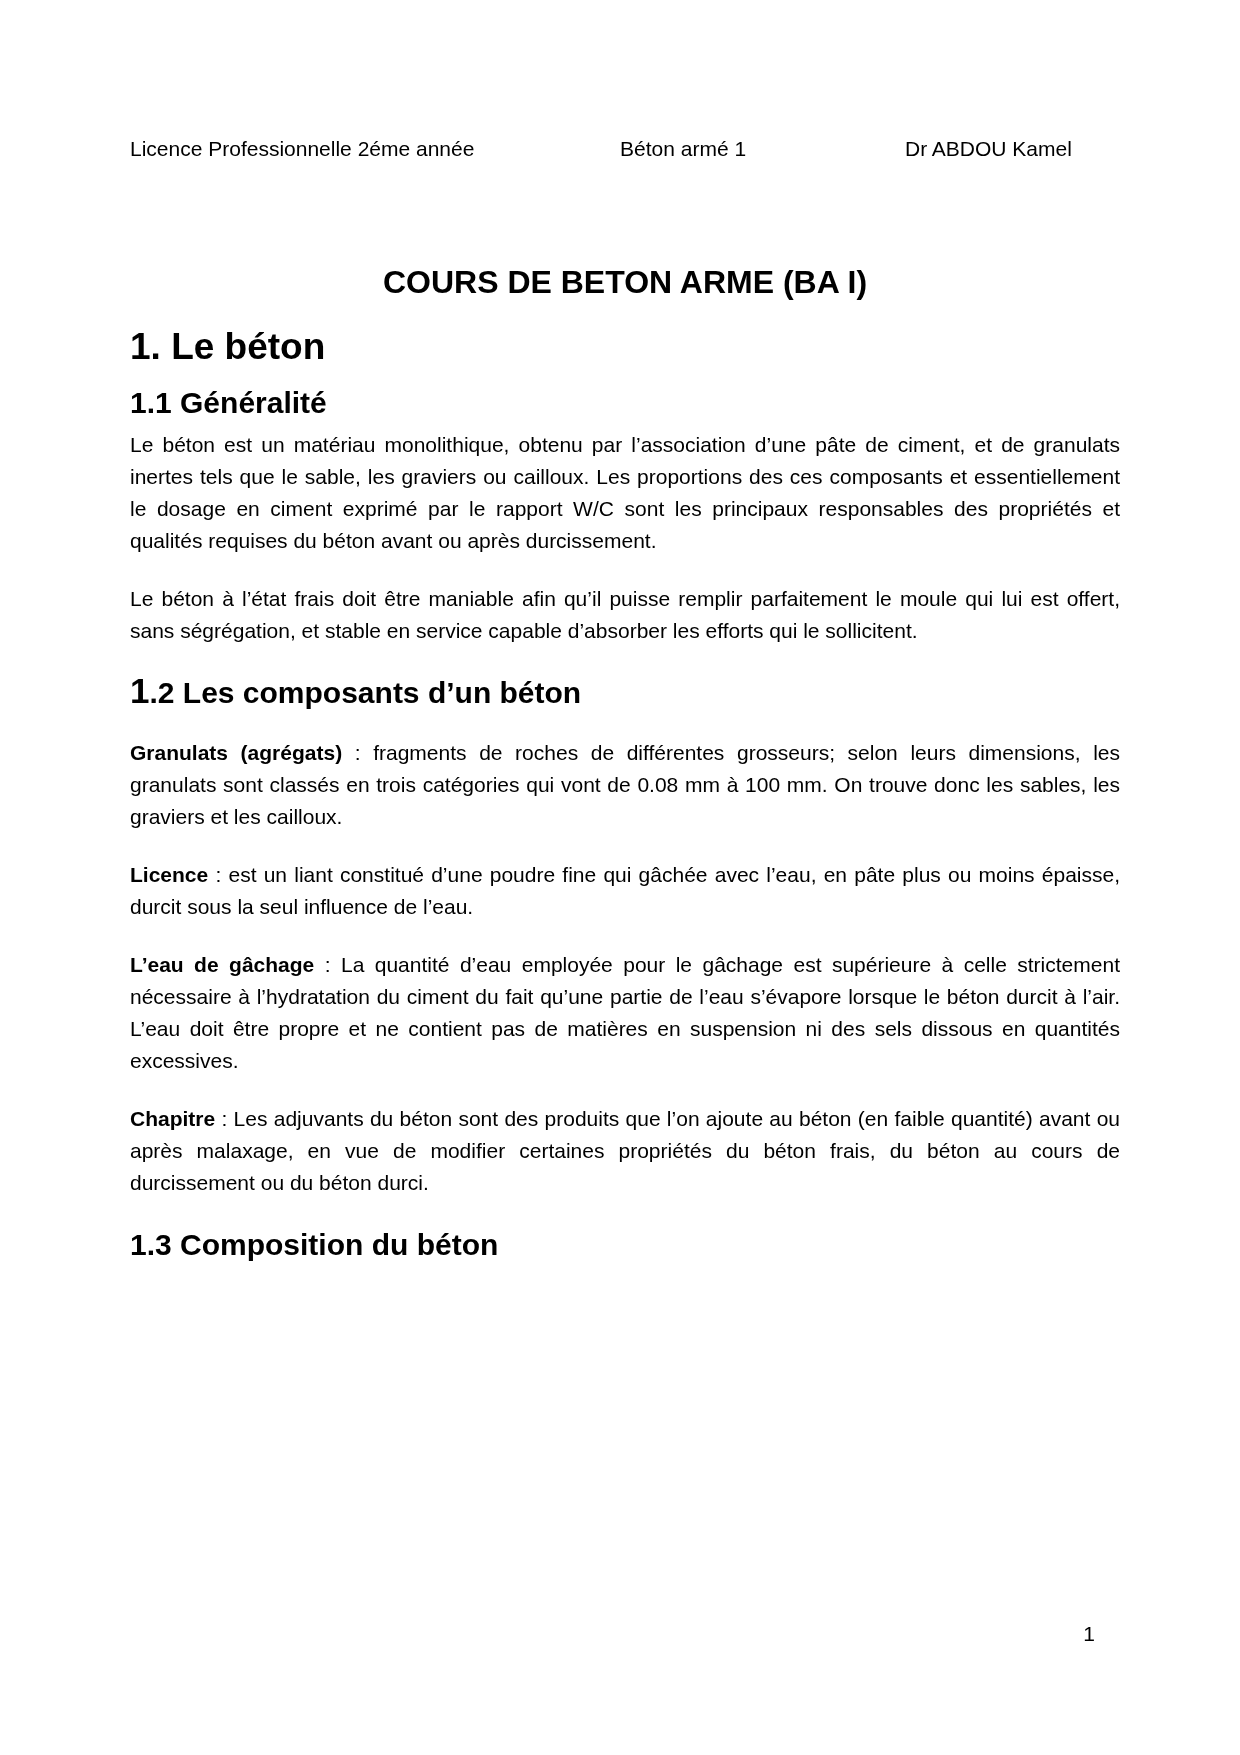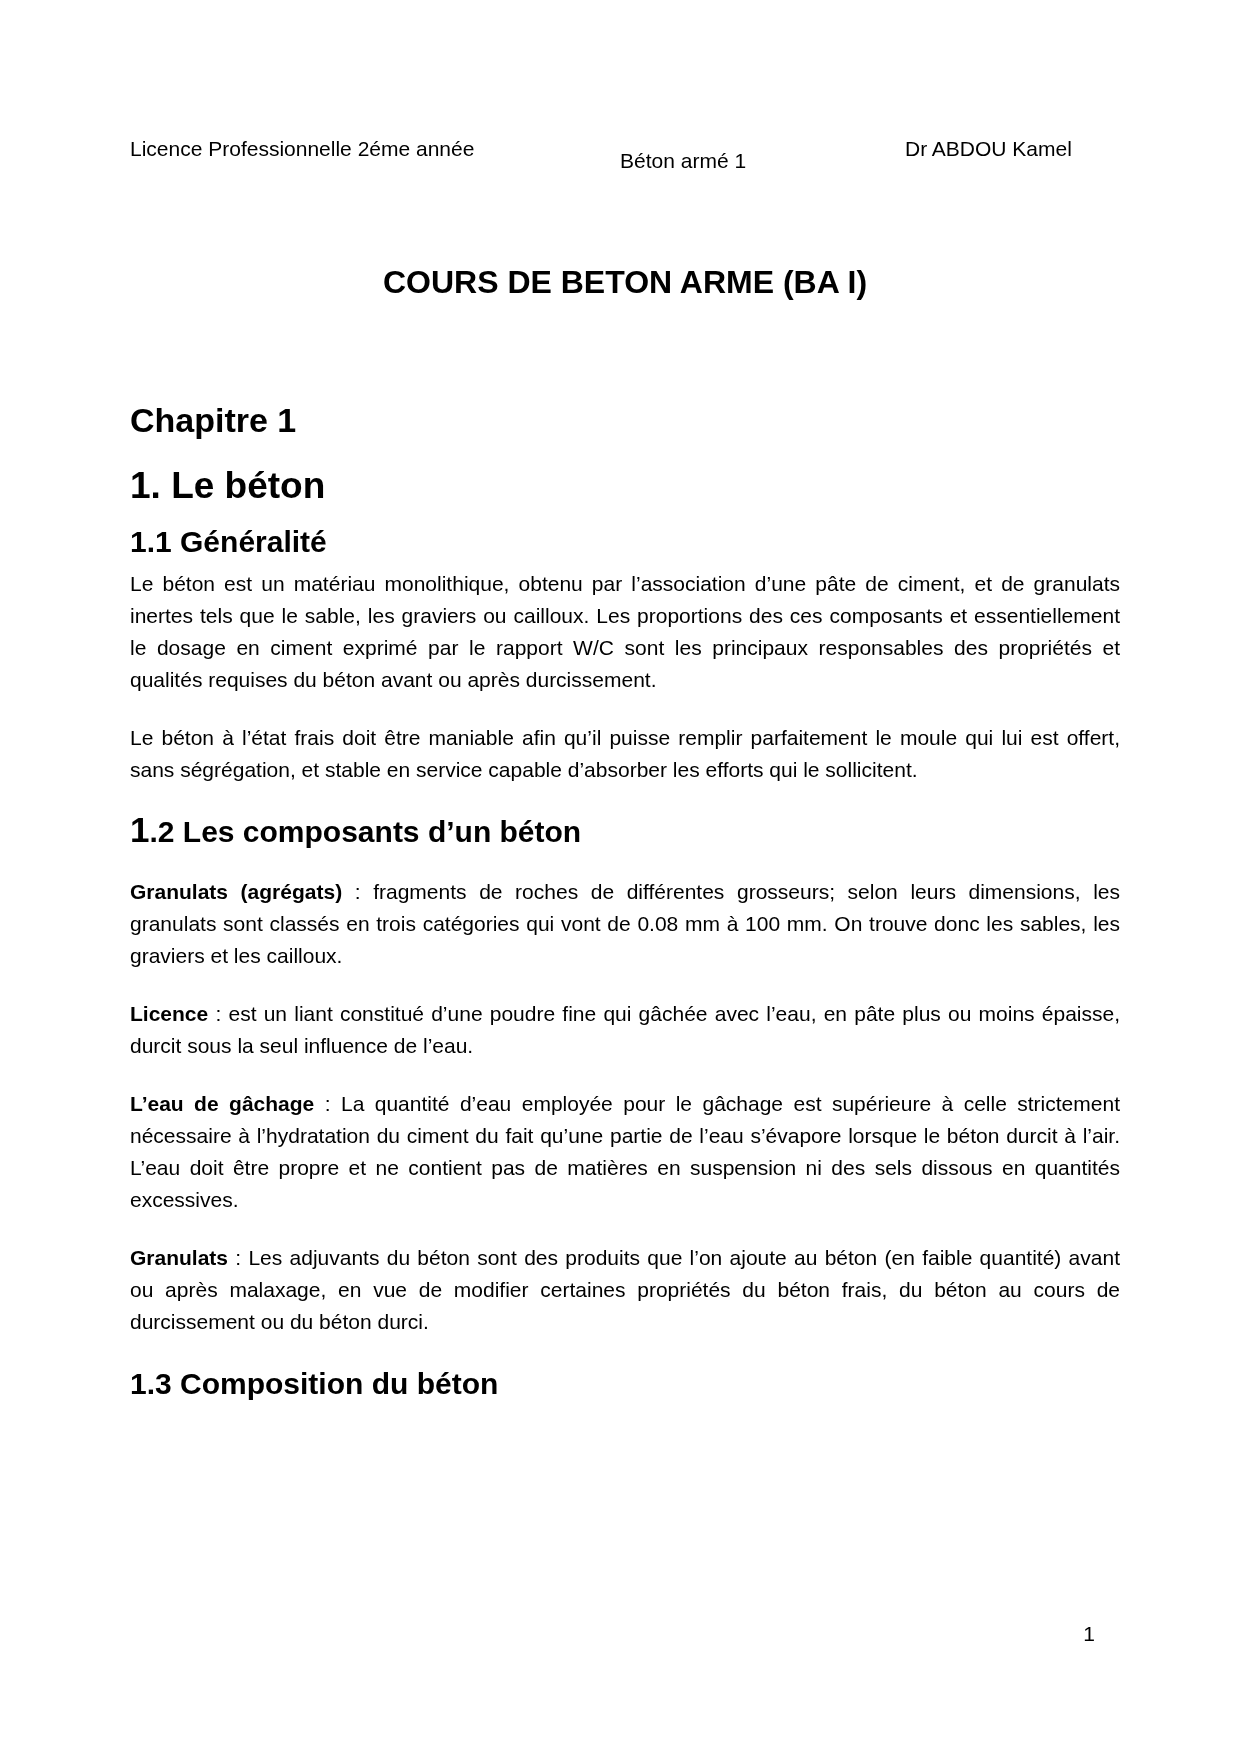--- a/index.html
+++ b/index.html
@@ -16,21 +16,21 @@
   .content {
     padding: 137px 120px 0 130px;
   }
   .doc-header {
     position: relative;
     font-size: 21px;
     line-height: 24px;
     margin: 0;
     height: 24px;
   }
-  .hdr-mid  { position: absolute; left: 490px; top: 12px; }
+  .hdr-mid  { position: absolute; left: 490px; top: 0; }
   .hdr-right{ position: absolute; left: 775px; top: 0; }
   .doc-title {
     margin: 102px 0 6px 0;
     text-align: center;
     font-size: 32px;
     line-height: 38px;
     font-weight: bold;
   }
   .chapitre {
     margin: 99px 0 0 0;
@@ -80,39 +80,38 @@
   <div class="content">
 
     <div class="doc-header">
       <span>Licence Professionnelle 2éme année</span>
       <span class="hdr-mid">Béton armé 1</span>
       <span class="hdr-right">Dr ABDOU Kamel</span>
     </div>
 
     <h1 class="doc-title">COURS DE BETON ARME (BA I)</h1>
 
-    <h2 class="chapitre">Chapitre 1</h2>
 
     <h2 class="chapter-title">1. Le béton</h2>
 
     <h3 class="sec mt16">1.1 Généralité</h3>
 
     <p class="mt24">Le béton est un matériau monolithique, obtenu par l’association d’une pâte de ciment, et de granulats inertes tels que le sable, les graviers ou cailloux. Les proportions des ces composants et essentiellement le dosage en ciment exprimé par le rapport W/C sont les principaux responsables des propriétés et qualités requises du béton avant ou après durcissement.</p>
 
     <p>Le béton à l’état frais doit être maniable afin qu’il puisse remplir parfaitement le moule qui lui est offert, sans ségrégation, et stable en service capable d’absorber les efforts qui le sollicitent.</p>
 
     <h3 class="sec"><span class="big-num">1</span><span>.2 Les composants d’un béton</span></h3>
 
     <p><b>Granulats (agrégats)</b><span> : </span><span>fragments de roches de différentes grosseurs; selon leurs dimensions, les granulats sont classés en trois catégories qui vont de 0.08 mm à 100 mm. On trouve donc les sables, les graviers et les cailloux.</span></p>
 
     <p><b>Licence</b><span> : </span><span>est un liant constitué d’une poudre fine qui gâchée avec l’eau, en pâte plus ou moins épaisse, durcit sous la seul influence de l’eau.</span></p>
 
     <p><b>L’eau de gâchage</b><span> : </span><span>La quantité d’eau employée pour le gâchage est supérieure à celle strictement nécessaire à l’hydratation du ciment du fait qu’une partie de l’eau s’évapore lorsque le béton durcit à l’air. L’eau doit être propre et ne contient pas de matières en suspension ni des sels dissous en quantités excessives.</span></p>
 
-    <p><b>Granulats</b><span> : </span><span>Les adjuvants du béton sont des produits que l’on ajoute au béton (en faible quantité) avant ou après malaxage, en vue de modifier certaines propriétés du béton frais, du béton au cours de durcissement ou du béton durci.</span></p>
+    <p><b>Chapitre</b><span> : </span><span>Les adjuvants du béton sont des produits que l’on ajoute au béton (en faible quantité) avant ou après malaxage, en vue de modifier certaines propriétés du béton frais, du béton au cours de durcissement ou du béton durci.</span></p>
 
     <h3 class="sec mt28">1.3 Composition du béton</h3>
 
 
   </div>
 
   <div class="page-num">1</div>
 </div>
 
 </body></html>

